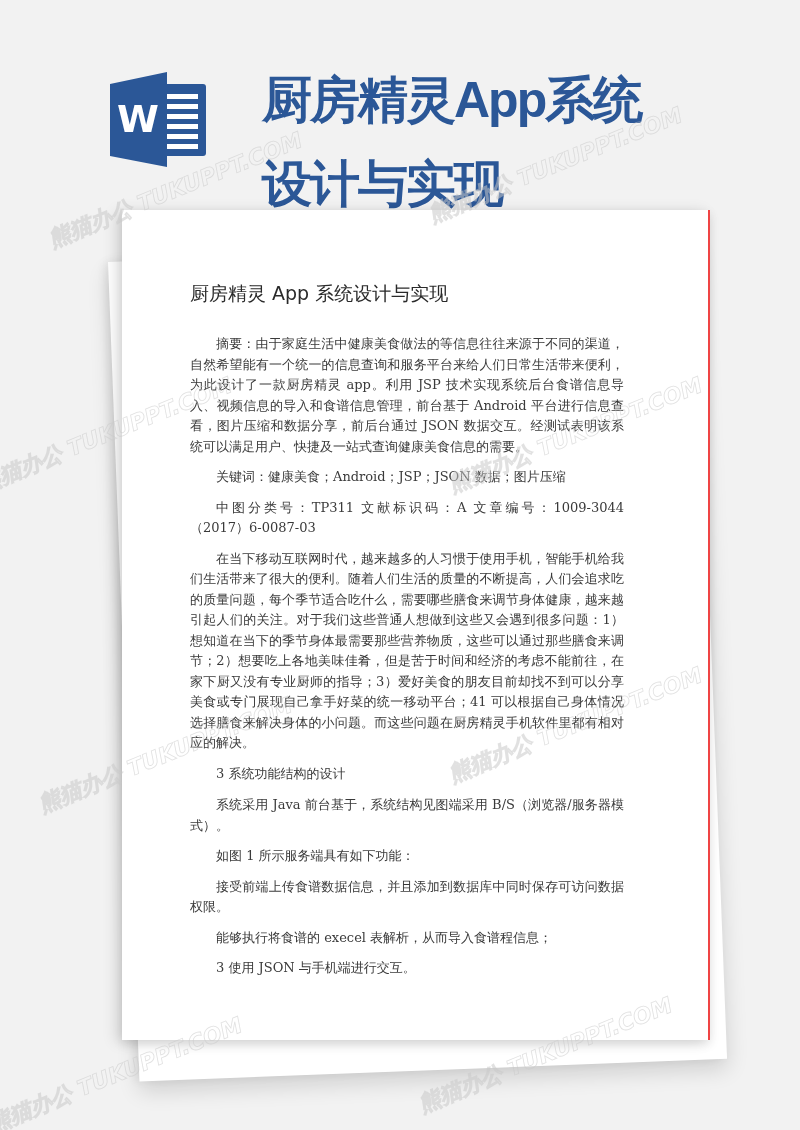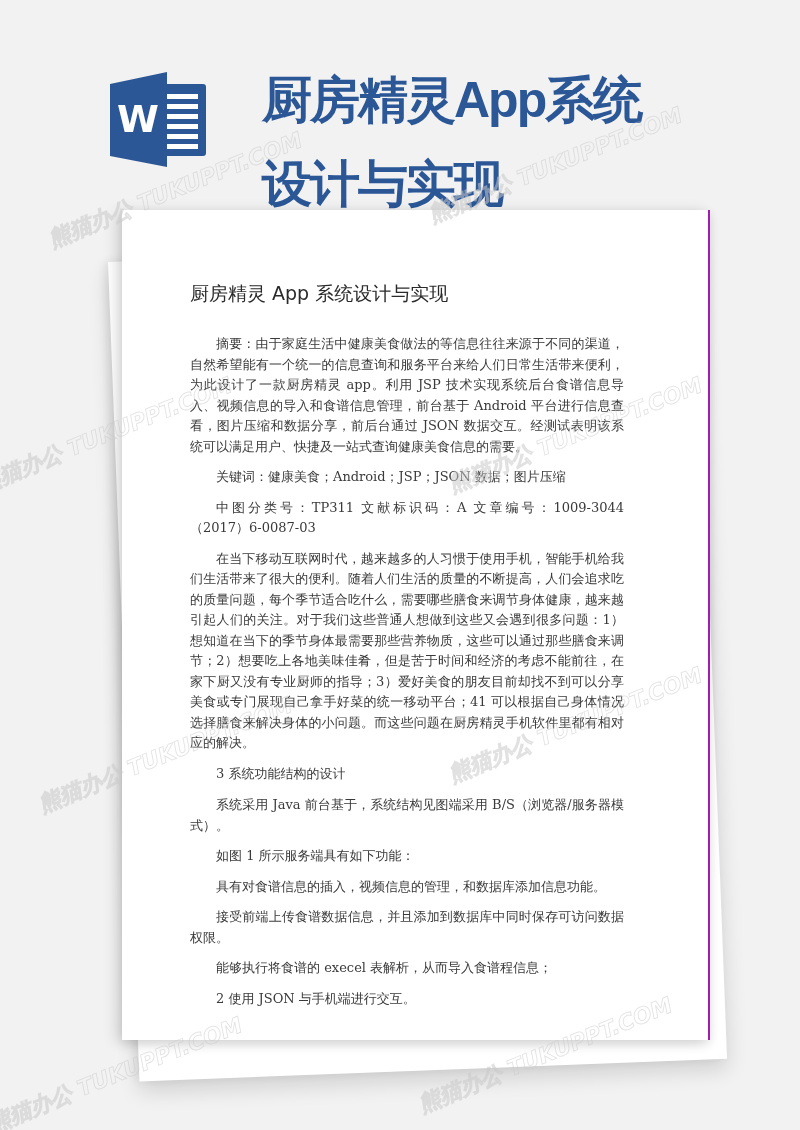--- a/index.html
+++ b/index.html
@@ -48,21 +48,21 @@
       box-shadow: 0 10px 22px rgba(0,0,0,0.14), -4px 0 10px rgba(0,0,0,0.06);
     }
     .front-page {
       position: absolute;
       left: 122px;
       top: 210px;
       width: 586px;
       height: 830px;
       background: #ffffff;
       box-shadow: -6px 2px 14px rgba(0,0,0,0.12), 0 4px 10px rgba(0,0,0,0.10);
-      border-right: 2px solid #a21caf;
+      border-right: 2px solid #ef4444;
     }
     .page-content {
       position: absolute;
       left: 68px;
       top: 70px;
       width: 450px;
       color: #3a3a3a;
       font-family: "DejaVu Serif", "Liberation Serif", serif;
       font-size: 13px;
       line-height: 20.5px;
@@ -127,24 +127,23 @@
   <div class="page-content">
     <h2 class="doc-title">厨房精灵 App 系统设计与实现</h2>
 
     <p class="para">摘要：由于家庭生活中健康美食做法的等信息往往来源于不同的渠道，自然希望能有一个统一的信息查询和服务平台来给人们日常生活带来便利，为此设计了一款厨房精灵 app。利用 JSP 技术实现系统后台食谱信息导入、视频信息的导入和食谱信息管理，前台基于 Android 平台进行信息查看，图片压缩和数据分享，前后台通过 JSON 数据交互。经测试表明该系统可以满足用户、快捷及一站式查询健康美食信息的需要。</p>
     <p class="para">关键词：健康美食；Android；JSP；JSON 数据；图片压缩</p>
     <p class="para">中图分类号：TP311 文献标识码：A 文章编号：1009-3044（2017）6-0087-03</p>
     <p class="para">在当下移动互联网时代，越来越多的人习惯于使用手机，智能手机给我们生活带来了很大的便利。随着人们生活的质量的不断提高，人们会追求吃的质量问题，每个季节适合吃什么，需要哪些膳食来调节身体健康，越来越引起人们的关注。对于我们这些普通人想做到这些又会遇到很多问题：1）想知道在当下的季节身体最需要那些营养物质，这些可以通过那些膳食来调节；2）想要吃上各地美味佳肴，但是苦于时间和经济的考虑不能前往，在家下厨又没有专业厨师的指导；3）爱好美食的朋友目前却找不到可以分享美食或专门展现自己拿手好菜的统一移动平台；41 可以根据自己身体情况选择膳食来解决身体的小问题。而这些问题在厨房精灵手机软件里都有相对应的解决。</p>
     <p class="para heading">3 系统功能结构的设计</p>
     <p class="para">系统采用 Java 前台基于，系统结构见图端采用 B/S（浏览器/服务器模式）。</p>
     <p class="para">如图 1 所示服务端具有如下功能：</p>
-    <p class="para">具有对食谱信息的插入，视频信息的管理，和数据库添加信息功能。</p>
     <p class="para">接受前端上传食谱数据信息，并且添加到数据库中同时保存可访问数据权限。</p>
     <p class="para">能够执行将食谱的 execel 表解析，从而导入食谱程信息；</p>
-    <p class="para heading">2 使用 JSON 与手机端进行交互。</p>
+    <p class="para heading">3 使用 JSON 与手机端进行交互。</p>
   </div>
 </div>
 
 <div class="watermark" style="left:40px; top:175px;">熊猫办公 TUKUPPT.COM</div>
 <div class="watermark" style="left:420px; top:150px;">熊猫办公 TUKUPPT.COM</div>
 <div class="watermark" style="left:-30px; top:420px;">熊猫办公 TUKUPPT.COM</div>
 <div class="watermark" style="left:440px; top:420px;">熊猫办公 TUKUPPT.COM</div>
 <div class="watermark" style="left:30px; top:740px;">熊猫办公 TUKUPPT.COM</div>
 <div class="watermark" style="left:440px; top:710px;">熊猫办公 TUKUPPT.COM</div>
 <div class="watermark" style="left:-20px; top:1060px;">熊猫办公 TUKUPPT.COM</div>

